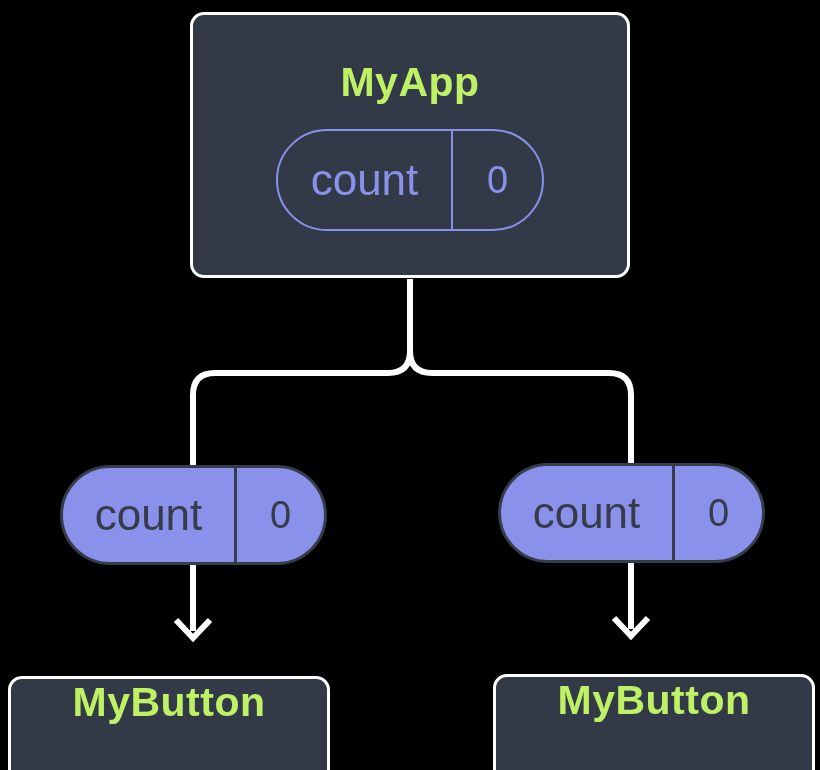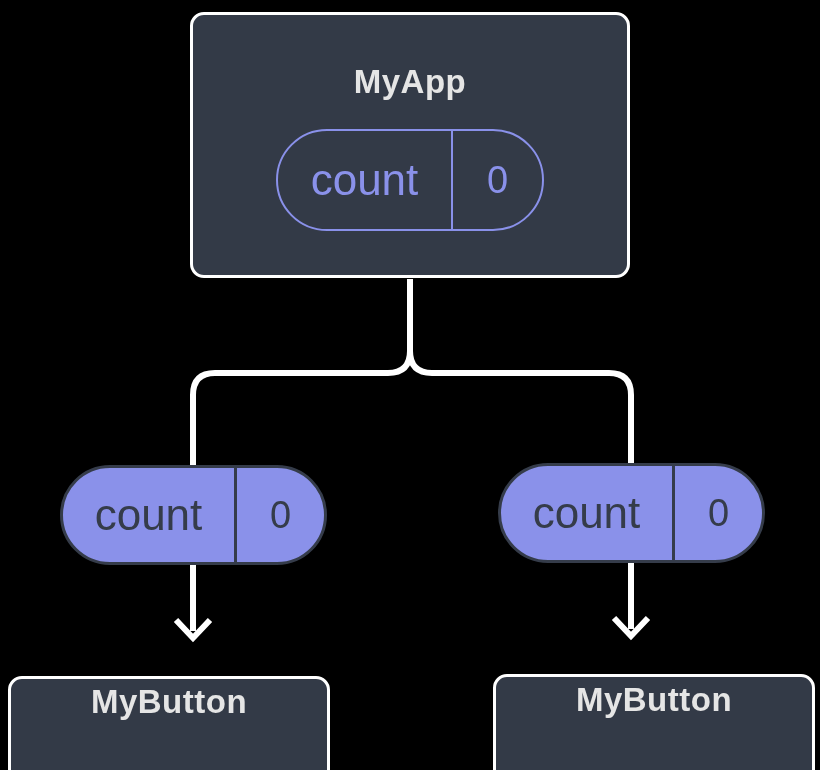--- a/index.html
+++ b/index.html
@@ -38,22 +38,22 @@
     left: 190px;
     top: 12px;
     width: 440px;
     height: 266px;
     display: flex;
     flex-direction: column;
     align-items: center;
     padding-top: 44px;
   }
   .node-title {
-    color: #e5e5e5;
-    font-size: 33px;
+    color: #bef264;
+    font-size: 41px;
     font-weight: 700;
     letter-spacing: 0.5px;
     line-height: 46px;
     white-space: nowrap;
   }
   .pill {
     box-sizing: border-box;
     display: flex;
     align-items: stretch;
     overflow: hidden;

